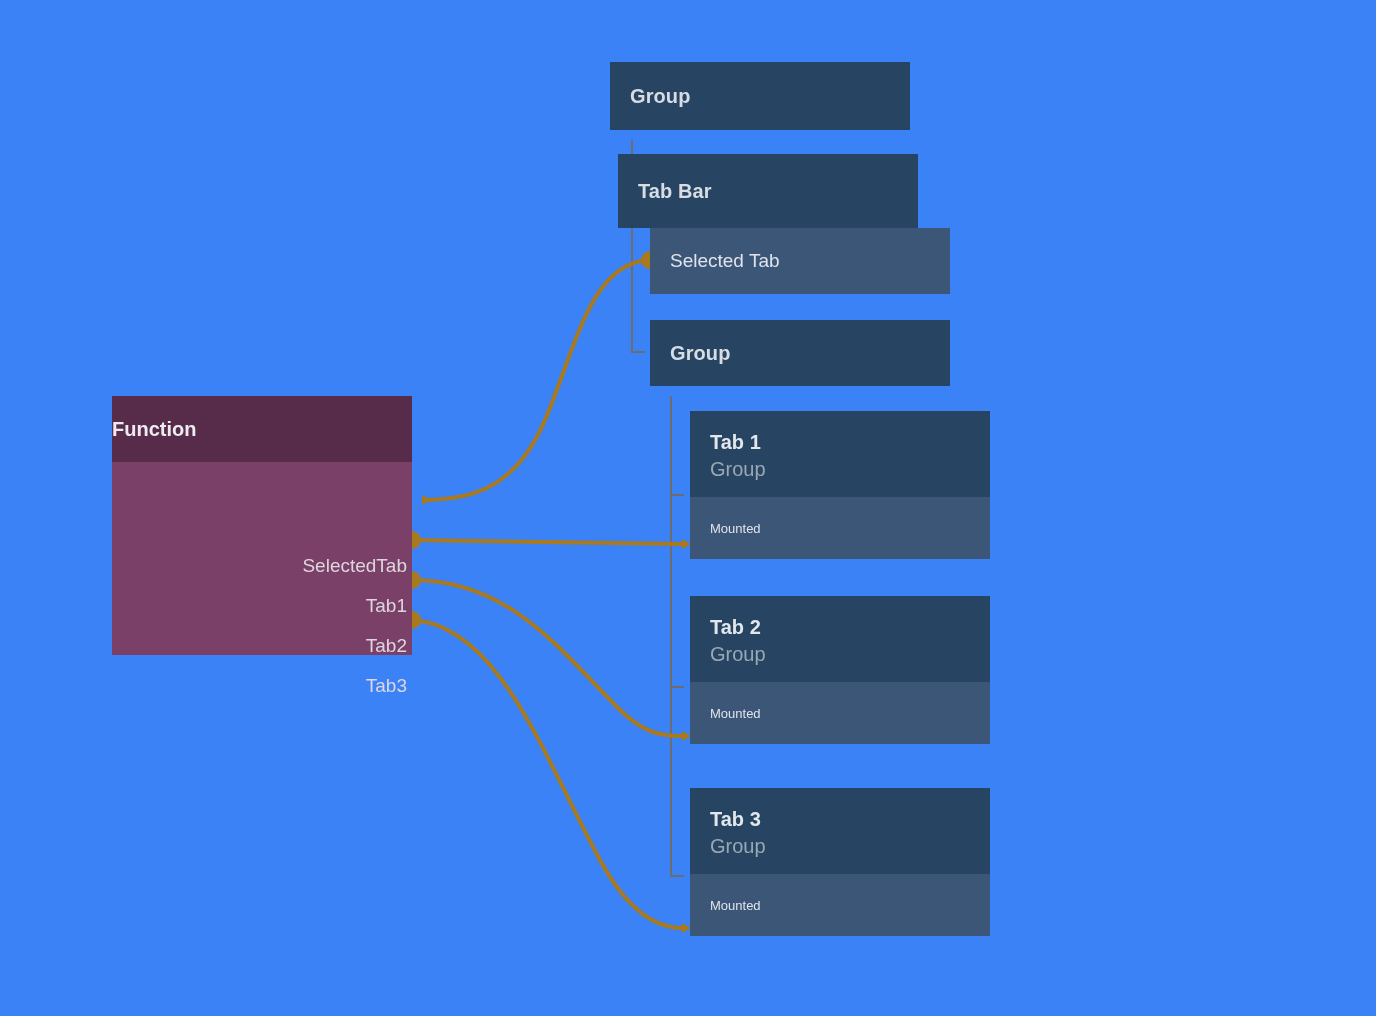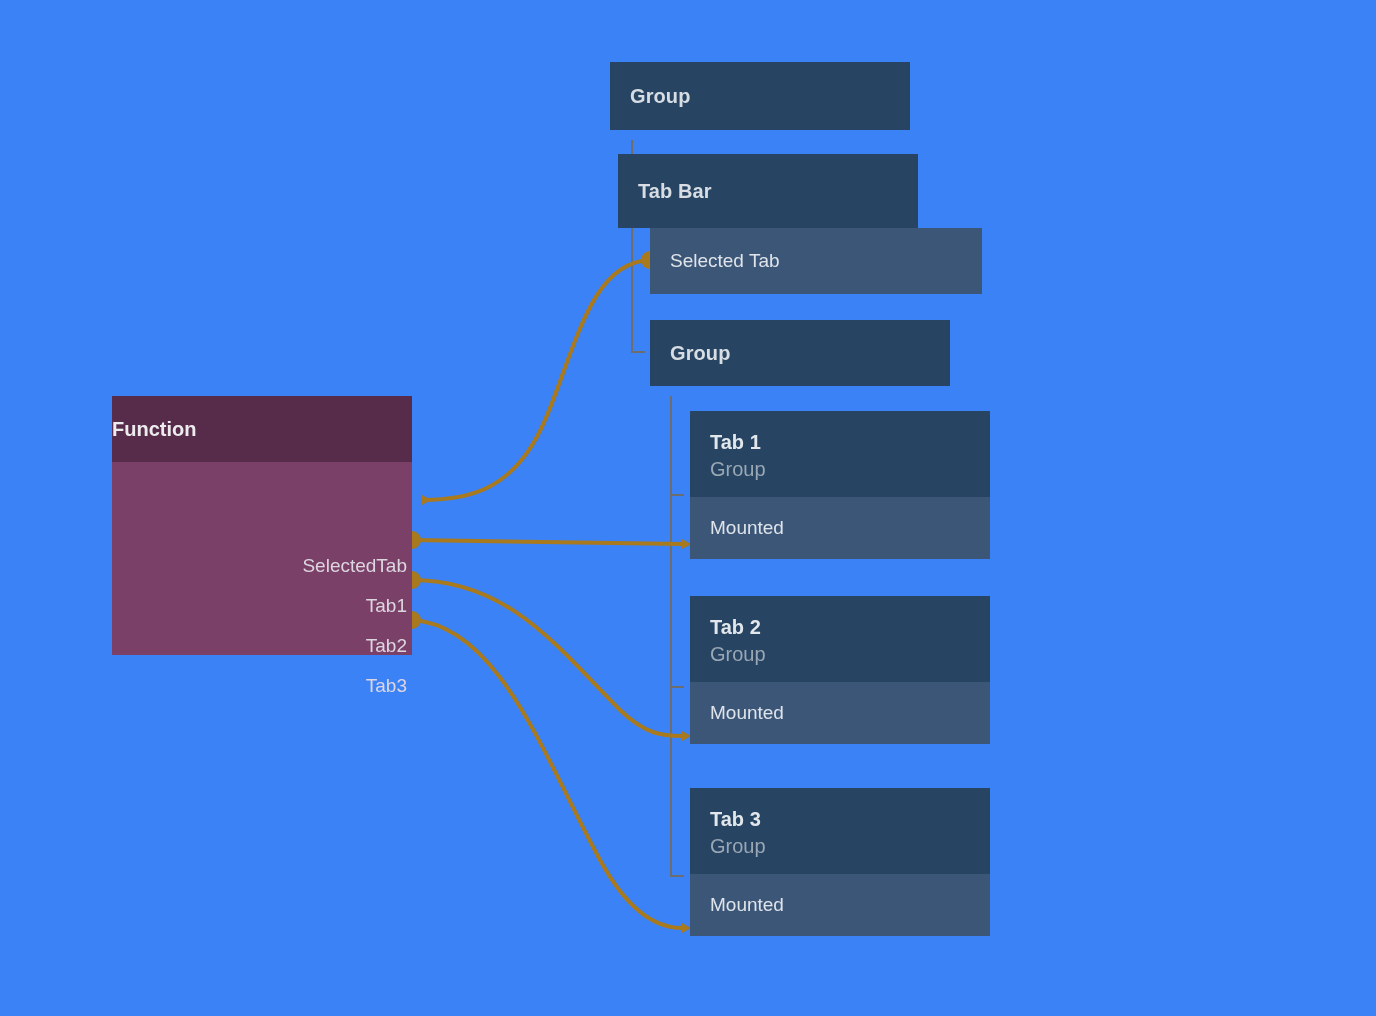--- a/index.html
+++ b/index.html
@@ -97,21 +97,21 @@
     line-height: 28px;
   }
   .tabcard .foot {
     background: #3c5678;
     height: 62px;
     display: flex;
     align-items: center;
     padding-left: 20px;
     box-sizing: border-box;
     color: #dfe4ea;
-    font-size: 19px;
+    font-size: 13px;
   }
 
   
   .fn {
     position: absolute;
     z-index: 3;
     left: 112px;
     top: 396px;
     width: 300px;
     height: 259px;
@@ -179,21 +179,21 @@
     <circle cx="412" cy="620" r="9" fill="#a9791d"></circle>
   </svg>
 
   <div class="node n-group" style="left:610px; top:62px; width:300px; height:68px;">
     <span>Group</span>
   </div>
 
   <div class="node n-group" style="left:618px; top:154px; width:300px; height:74px;">
     <span>Tab Bar</span>
   </div>
-  <div class="node row-sel" style="left:650px; top:228px; width:332px; height:66px;">
+  <div class="node row-sel" style="left:650px; top:228px; width:300px; height:66px;">
     <span>Selected Tab</span>
   </div>
 
   <div class="node n-group" style="left:650px; top:320px; width:300px; height:66px;">
     <span>Group</span>
   </div>
 
   <div class="fn">
     <div class="fn-head">
       <span>Function</span>

